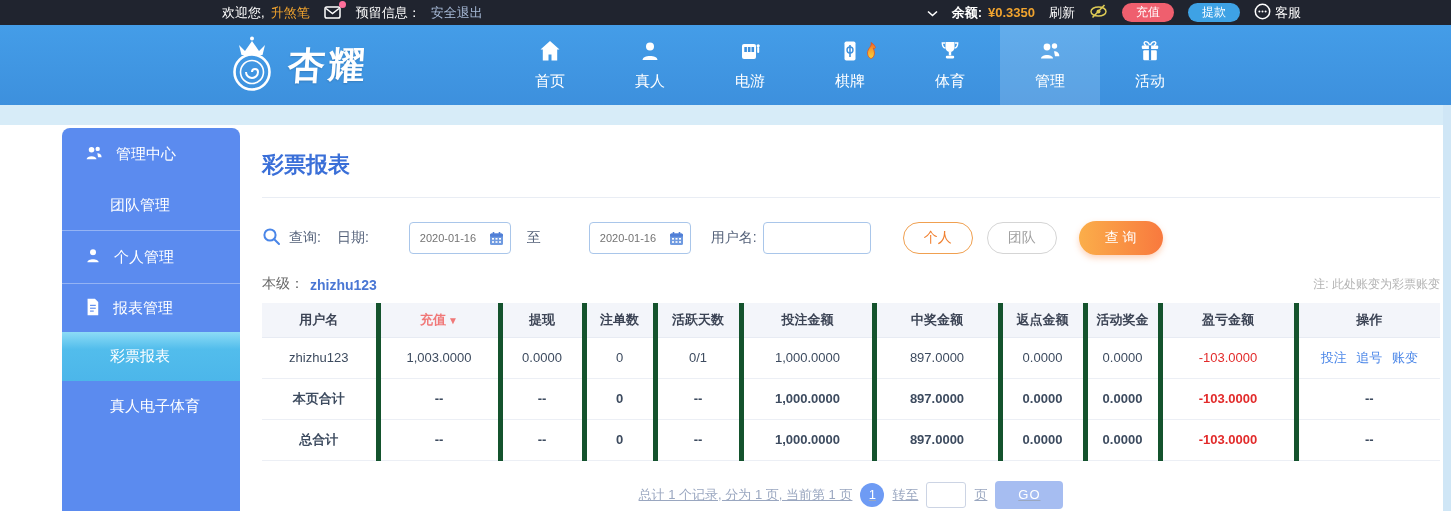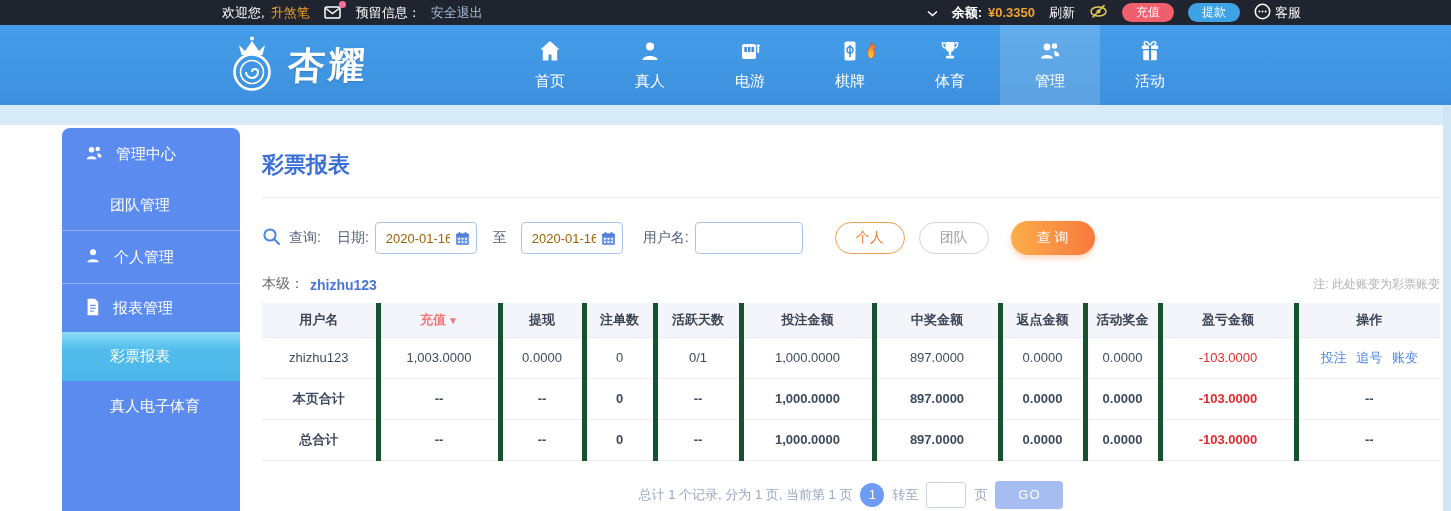--- a/index.html
+++ b/index.html
@@ -45,22 +45,22 @@
   .side-sub.active { background:linear-gradient(180deg,#8ddcf6 0%,#52bdec 35%,#4cb6ea 100%); height:49px; }
 
   
   .content { position:absolute; left:240px; top:125px; width:1203px; height:386px; background:#fff;
              padding:25px 3px 0 22px; }
   .page-title { color:#3a6fd8; font-size:22px; font-weight:bold; }
   .title-div { height:1px; background:#e9edf4; margin-top:17px; }
 
   .search-row { margin-top:23px; display:flex; align-items:center; font-size:14px; color:#55627a; }
   .search-row .lbl { margin:0 6px 0 10px; }
-  .inp-date { width:102px; height:32px; border:1px solid #a9c6ea; border-radius:4px; color:#a16207;
-              font-size:13px; padding:0 26px 0 10px; outline:none; background:#fff; }
+  .inp-date { width:102px; height:32px; border:1px solid #a9c6ea; border-radius:4px; color:#737373;
+              font-size:11px; padding:0 26px 0 10px; outline:none; background:#fff;margin-left:34px; }
   .date-wrap { position:relative; display:inline-flex; align-items:center; }
   .date-wrap svg { position:absolute; right:7px; pointer-events:none; }
   .inp-user { width:108px; height:32px; border:1px solid #a9c6ea; border-radius:4px; outline:none; padding:0 8px; font-size:13px; }
   .zhi { margin:0 14px 0 16px; }
   .btn-outline { height:32px; padding:0 20px; border-radius:16px; background:#fff; font-size:14px; cursor:pointer; }
   .btn-personal { border:1px solid #f0a050; color:#f08030; margin-left:32px; }
   .btn-team { border:1px solid #d5d5d5; color:#a0a0a0; margin-left:14px; }
   .btn-query { height:34px; padding:0 26px; border:none; border-radius:17px; color:#fff; font-size:14px;
                background:linear-gradient(90deg,#fbae4a 0%,#f8793e 100%); margin-left:22px; cursor:pointer;
                box-shadow:0 3px 6px rgba(248,130,60,.35); }
@@ -73,21 +73,21 @@
   .report th { height:34px; background:#f3f5fa; font-weight:bold; color:#3c4455; border-bottom:1px solid #e7ebf3; }
   .report td { height:41px; text-align:center; border-bottom:1px solid #eceff5; }
   .report th + th, .report td + td { border-left:5px solid #14532d; }
   .th-sort { color:#f07878; }
   .caret { color:#f07878; font-size:10px; margin-left:2px; }
   .neg { color:#e22b2b; }
   .sum-row td { font-weight:bold; }
   .ops a { color:#4a86e8; text-decoration:none; margin:0 3px; cursor:pointer; }
 
   .pager { width:1178px; margin-top:20px; display:flex; align-items:center; justify-content:center;
-           font-size:13px; color:#9aa7c0; gap:8px; }
+           font-size:13px; color:#9aa7c0; gap:8px;text-decoration:underline; }
   .page-circle { width:24px; height:24px; border-radius:50%; background:#6e9bf4; color:#fff;
                  display:flex; align-items:center; justify-content:center; font-size:13px; cursor:pointer; }
   .goto-inp { width:40px; height:26px; border:1px solid #ccd4e4; border-radius:3px; outline:none; text-align:center; }
   .go-btn { width:68px; height:28px; border:none; border-radius:4px; background:#a6bdf1; color:#fff;
             font-size:13px; cursor:pointer; letter-spacing:1px; }
 </style>
 </head>
 <body>
 
 <div class="stage">

